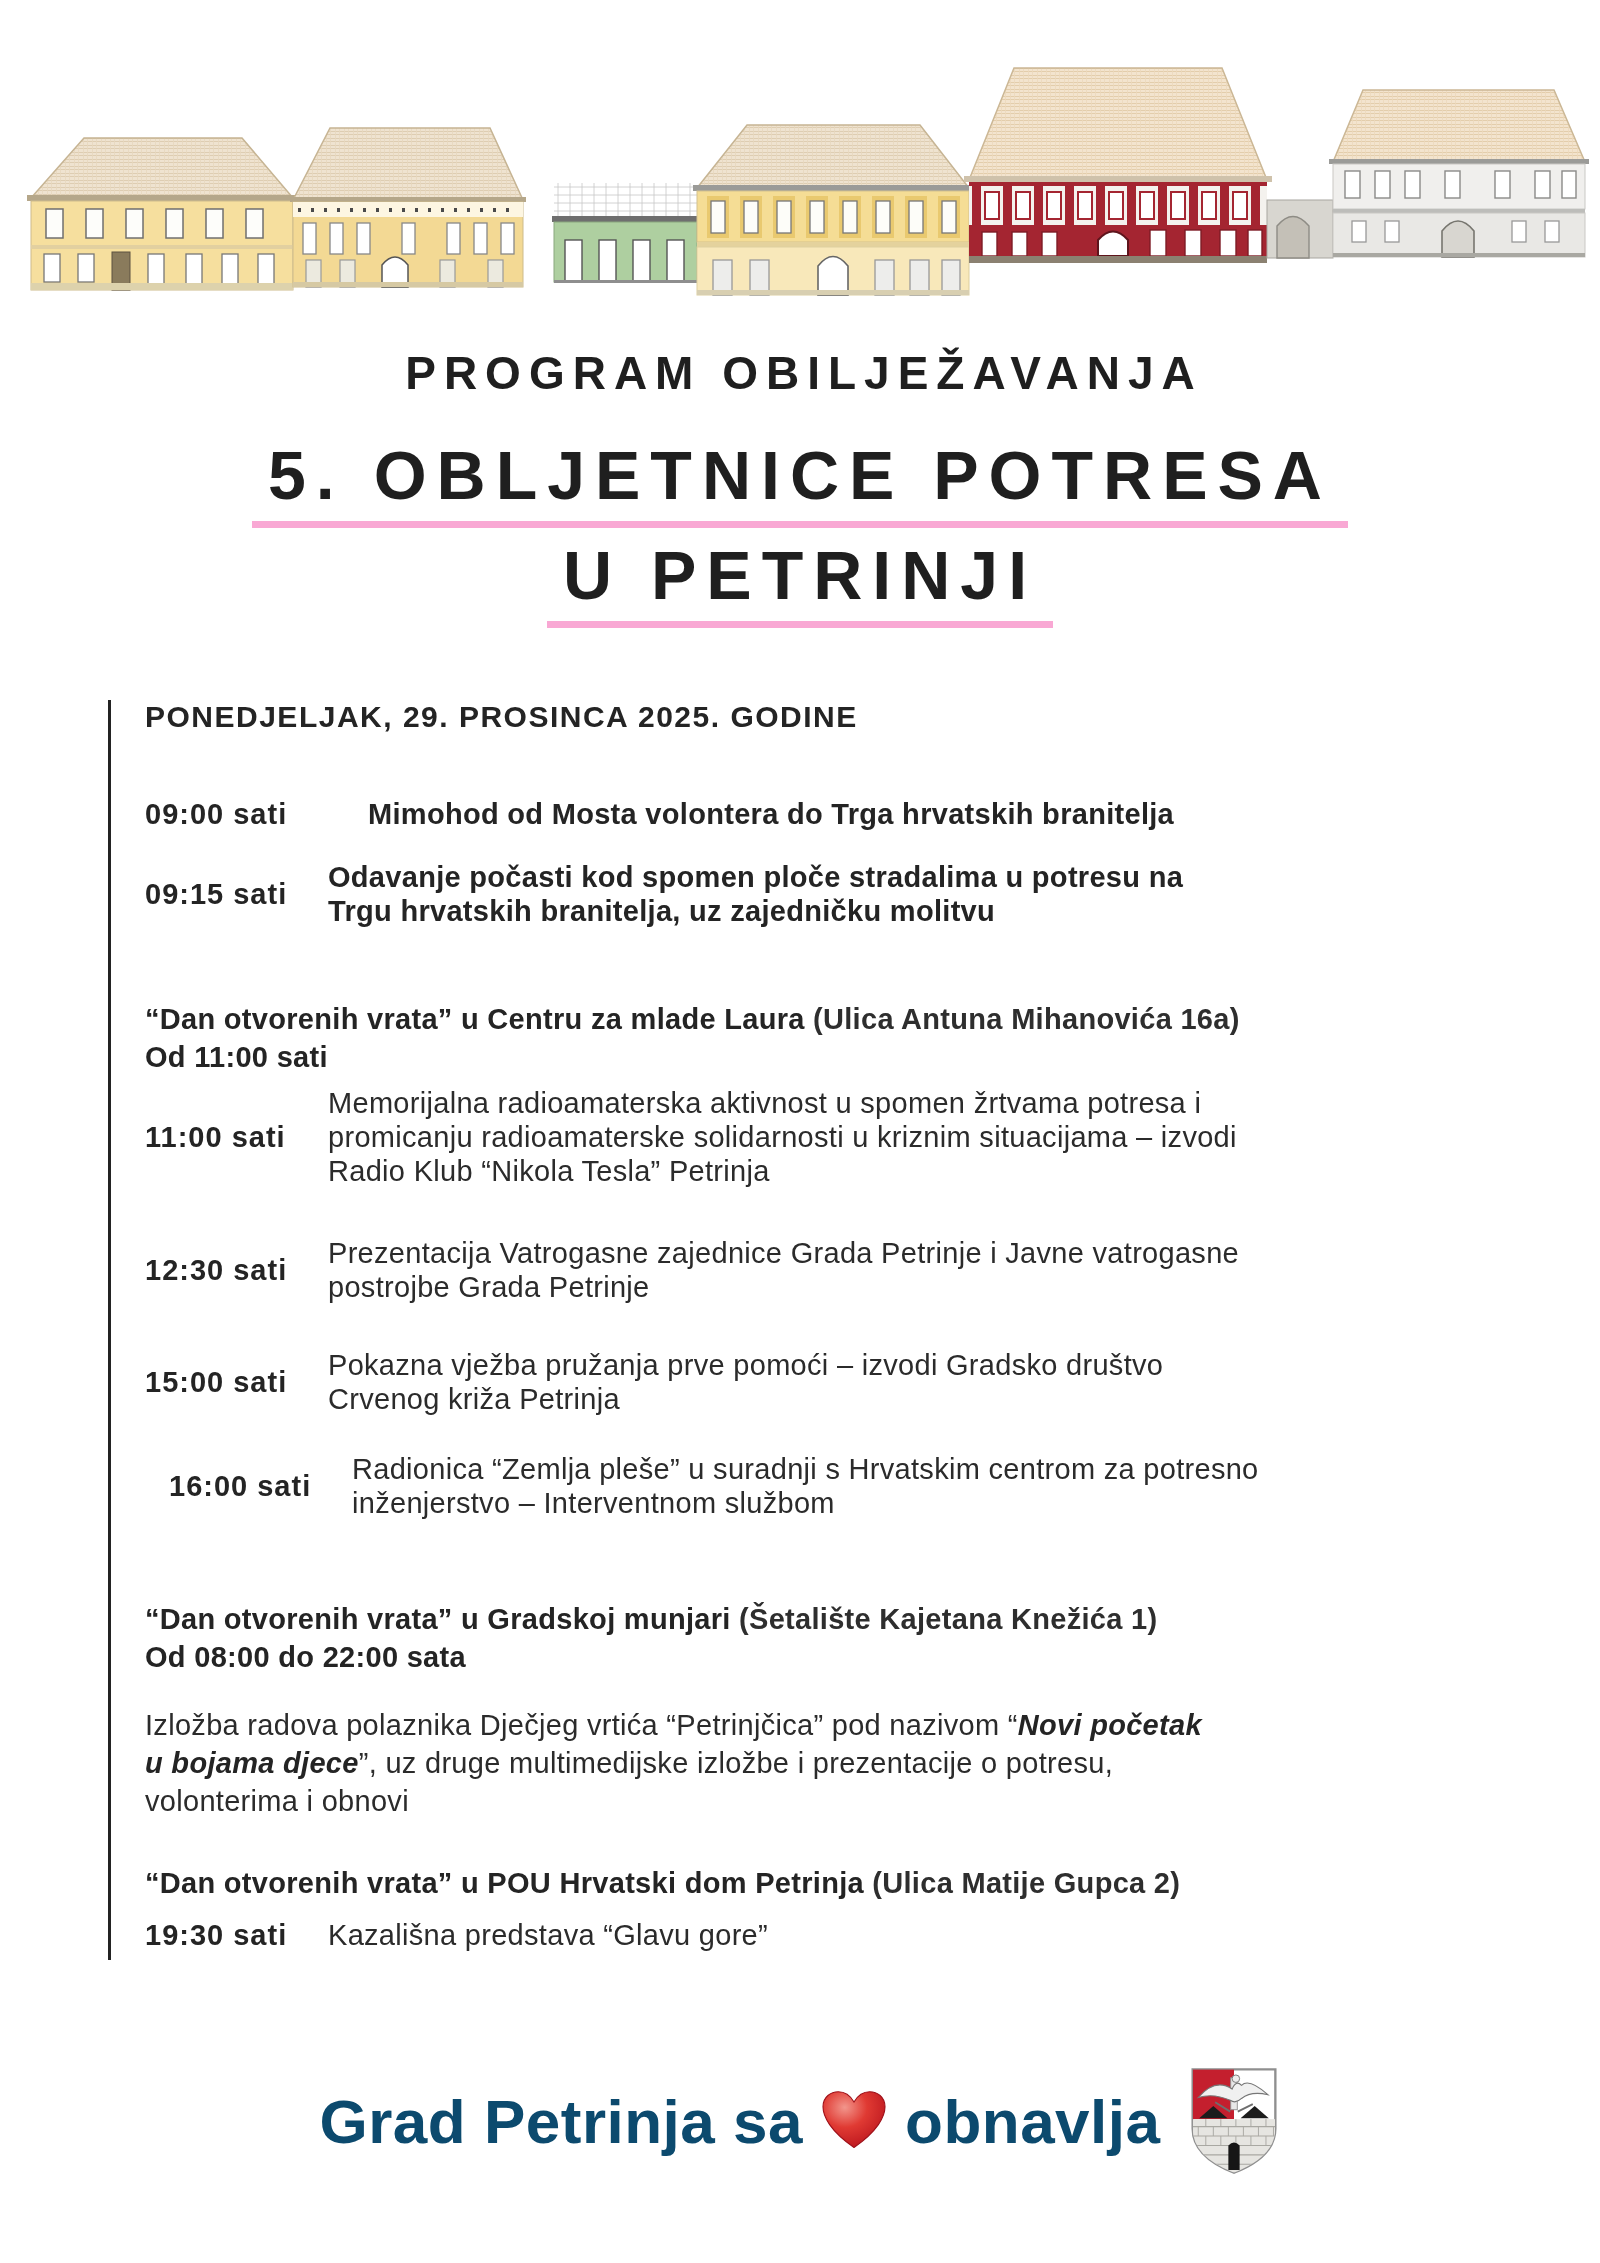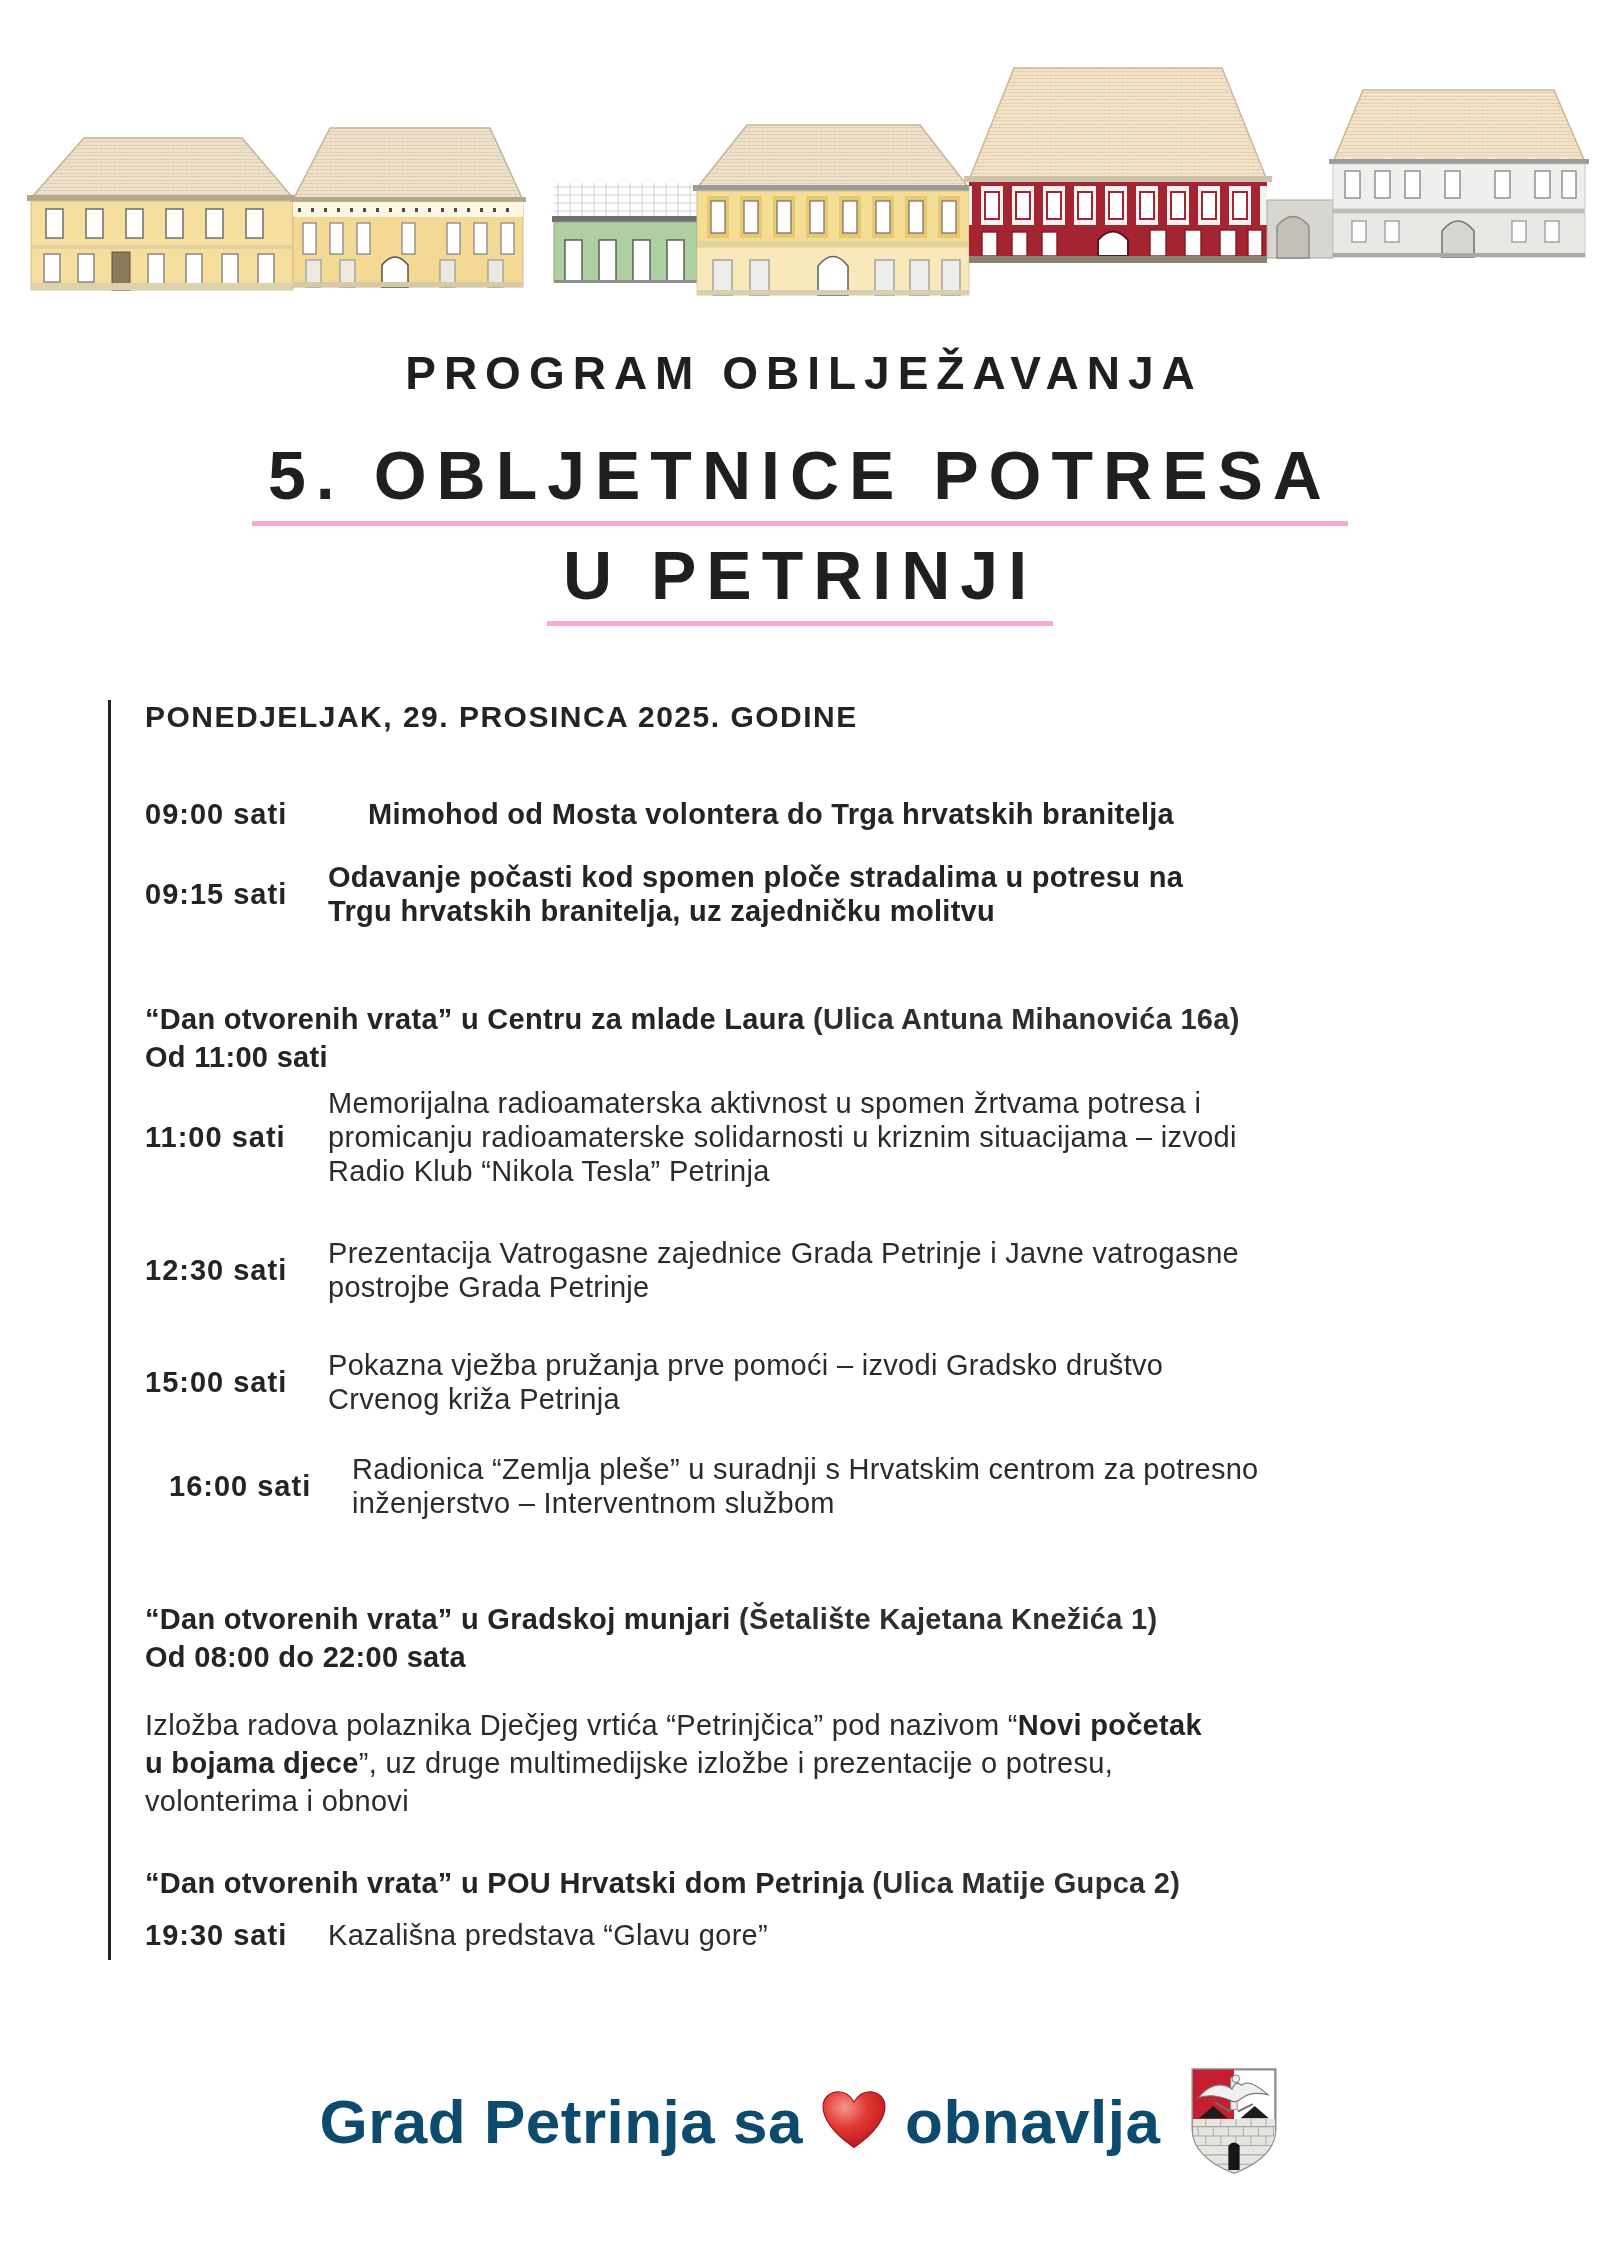--- a/index.html
+++ b/index.html
@@ -8,36 +8,36 @@
     font-family:"Liberation Sans", sans-serif; color:#262626; overflow:hidden;
   }
   .buildings { position:absolute; top:40px; left:0; width:1600px; height:260px; }
   .kicker {
     position:absolute; top:346px; left:4px; width:1600px; text-align:center;
     font-size:46px; font-weight:bold; letter-spacing:8px; color:#1f1f1f;
   }
   .title-line { position:absolute; left:0; width:1600px; text-align:center; color:#1f1f1f; }
   .title-line .u {
     display:inline-block; font-size:68px; font-weight:bold; letter-spacing:10px;
-    border-bottom:5px solid #f9a8d4; padding:0 16px 7px 16px;
+    border-bottom:7px solid #f9a8d4; padding:0 16px 7px 16px;
   }
   .t1 { top:436px; }
   .t2 { top:536px; }
   .vline { position:absolute; left:108px; top:700px; width:3px; height:1260px; background:#232323; }
   .blk { position:absolute; left:145px; width:1380px; }
   .day-header { font-size:30px; font-weight:bold; letter-spacing:1.5px; color:#242424; }
   .row { display:flex; align-items:center; }
   .time { flex:0 0 183px; font-size:29px; font-weight:bold; letter-spacing:1px; color:#242424; }
   .desc { flex:1; font-size:29px; line-height:34px; white-space:pre-line; color:#2b2b2b; letter-spacing:0.3px; }
   .desc.bold { font-weight:bold; color:#242424; }
   .section { font-size:29px; line-height:38px; letter-spacing:0.3px; }
   .section .b { font-weight:bold; color:#242424; }
   .section .n { font-weight:bold; color:#2e2e2e; }
   .para { font-size:29px; line-height:38px; white-space:pre-line; width:1330px; color:#2b2b2b; letter-spacing:0.3px; }
-  .para .em { font-weight:bold; color:#242424;margin-top:20px; }
+  .para .em { font-weight:bold; font-style:italic; color:#242424;margin-top:20px; }
   .footer {
     position:absolute; top:2056px; left:0; width:1600px; height:130px;
     display:flex; align-items:center; justify-content:center; gap:14px;
   }
   .footer .ftext { font-size:62px; font-weight:bold; color:#0c4a6e; letter-spacing:0.5px; }
   .heart-svg { width:66px; height:62px; margin:0 4px; }
   .crest-svg { width:94px; height:116px; margin-left:12px; }
 </style>
 </head>
 <body>

